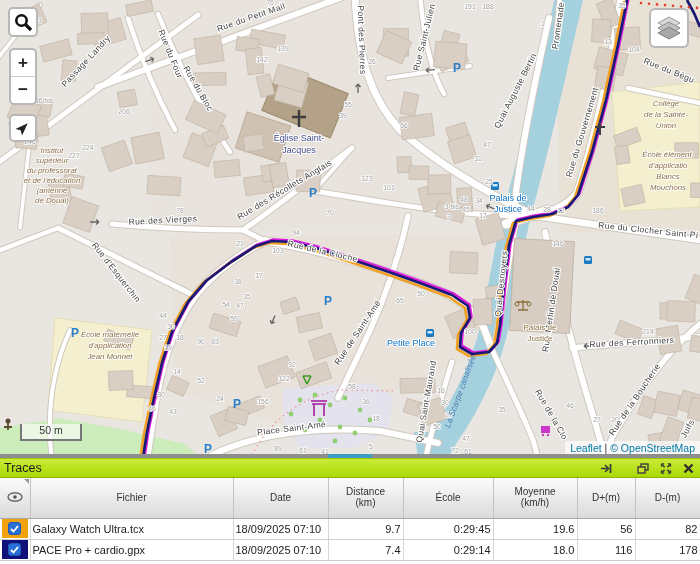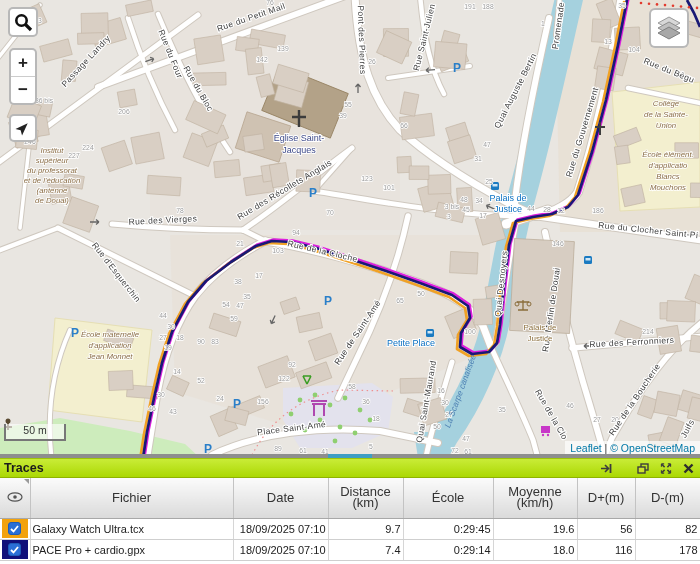--- a/index.html
+++ b/index.html
@@ -9,43 +9,43 @@
   
   .map{position:relative;width:700px;height:458px;background:#e9e6e1;overflow:hidden;}
   .map svg{display:block;}
   .lf-btn{position:absolute;background:#fff;border:2px solid rgba(0,0,0,.28);border-radius:5px;
     display:flex;align-items:center;justify-content:center;cursor:pointer;}
   .zoombox{position:absolute;left:9px;top:48px;width:28px;height:57px;background:#fff;
     border:2px solid rgba(0,0,0,.28);border-radius:5px;display:flex;flex-direction:column;}
   .zoombox div{flex:1;display:flex;align-items:center;justify-content:center;
     font-size:17px;font-weight:bold;color:#222;cursor:pointer;}
   .zoombox div:first-child{border-bottom:1px solid #ccc;}
-  .scalebar{position:absolute;left:4px;top:424px;width:62px;height:17px;
+  .scalebar{position:absolute;left:20px;top:424px;width:62px;height:17px;
     background:rgba(255,255,255,.6);border:2px solid #777;border-top:none;
     font-size:10.5px;color:#333;text-align:center;line-height:13px;}
   .attrib{position:absolute;right:0;top:441px;height:30px;background:rgba(255,255,255,.68);
     padding:1px 5px 0 5px;font-size:10.5px;color:#333;white-space:nowrap;}
   .attrib a{color:#0078A8;text-decoration:none;cursor:pointer;}
   .handle{position:absolute;left:0;bottom:0;width:700px;height:4px;background:#8e8e8e;}
   .handle .grip{position:absolute;left:328px;top:0;width:44px;height:4px;background:#3e9dc4;}
   
   .panel{width:700px;height:106px;background:#fff;}
   .titlebar{height:20px;background:linear-gradient(#c9ec37,#abd804);border-top:1px solid #9fc40a;
     border-bottom:1px solid #8fb300;display:flex;align-items:center;padding:0 6px 0 4px;}
-  .titlebar .t{font-weight:bold;font-size:12.5px;color:#1c1c1c;}
+  .titlebar .t{font-weight:normal;font-size:12.5px;color:#1c1c1c;}
   .ticons{margin-left:auto;display:flex;align-items:center;gap:11px;}
   .ticons span{display:inline-flex;cursor:pointer;}
   table.traces{border-collapse:collapse;width:700px;table-layout:fixed;font-size:11px;color:#222;}
   table.traces th{background:linear-gradient(#fbfbfb,#dadada);border-right:1px solid #c3c3c3;
     border-bottom:1px solid #a8a8a8;font-weight:normal;color:#333;height:40px;line-height:10.5px;
-    padding:4px;font-size:13px;position:relative;}
+    padding:4px;font-size:10px;position:relative;}
   table.traces td{border-right:1px solid #d6d6d6;border-bottom:1px solid #cfcfcf;height:21px;
     padding:0 2px;white-space:nowrap;overflow:hidden;background:#fff;}
   td.file{padding-left:6px;text-align:left;margin-top:20px;}
-  td.date{text-align:right;}
+  td.date{text-align:left;}
   td.num{text-align:right;padding-right:9px;}
   td.cbcell{padding:1px;}
   .cbwrap{width:100%;height:19px;display:flex;align-items:center;justify-content:center;}
   .cb{width:13px;height:13px;background:#2a6fd6;border:1px solid #1d5cb8;border-radius:3px;
     display:flex;align-items:center;justify-content:center;cursor:pointer;}
   .corner{position:absolute;right:1px;top:1px;width:0;height:0;
     border-left:5px solid transparent;border-top:5px solid #9a9a9a;}
   
   .lbl-street{font-size:8.5px;fill:#414141;stroke:#ffffff;stroke-width:2.2px;paint-order:stroke;letter-spacing:.4px;}
   .lbl-num{font-size:6.8px;fill:#9b9b9b;stroke:#fff;stroke-width:1.6px;paint-order:stroke;}

